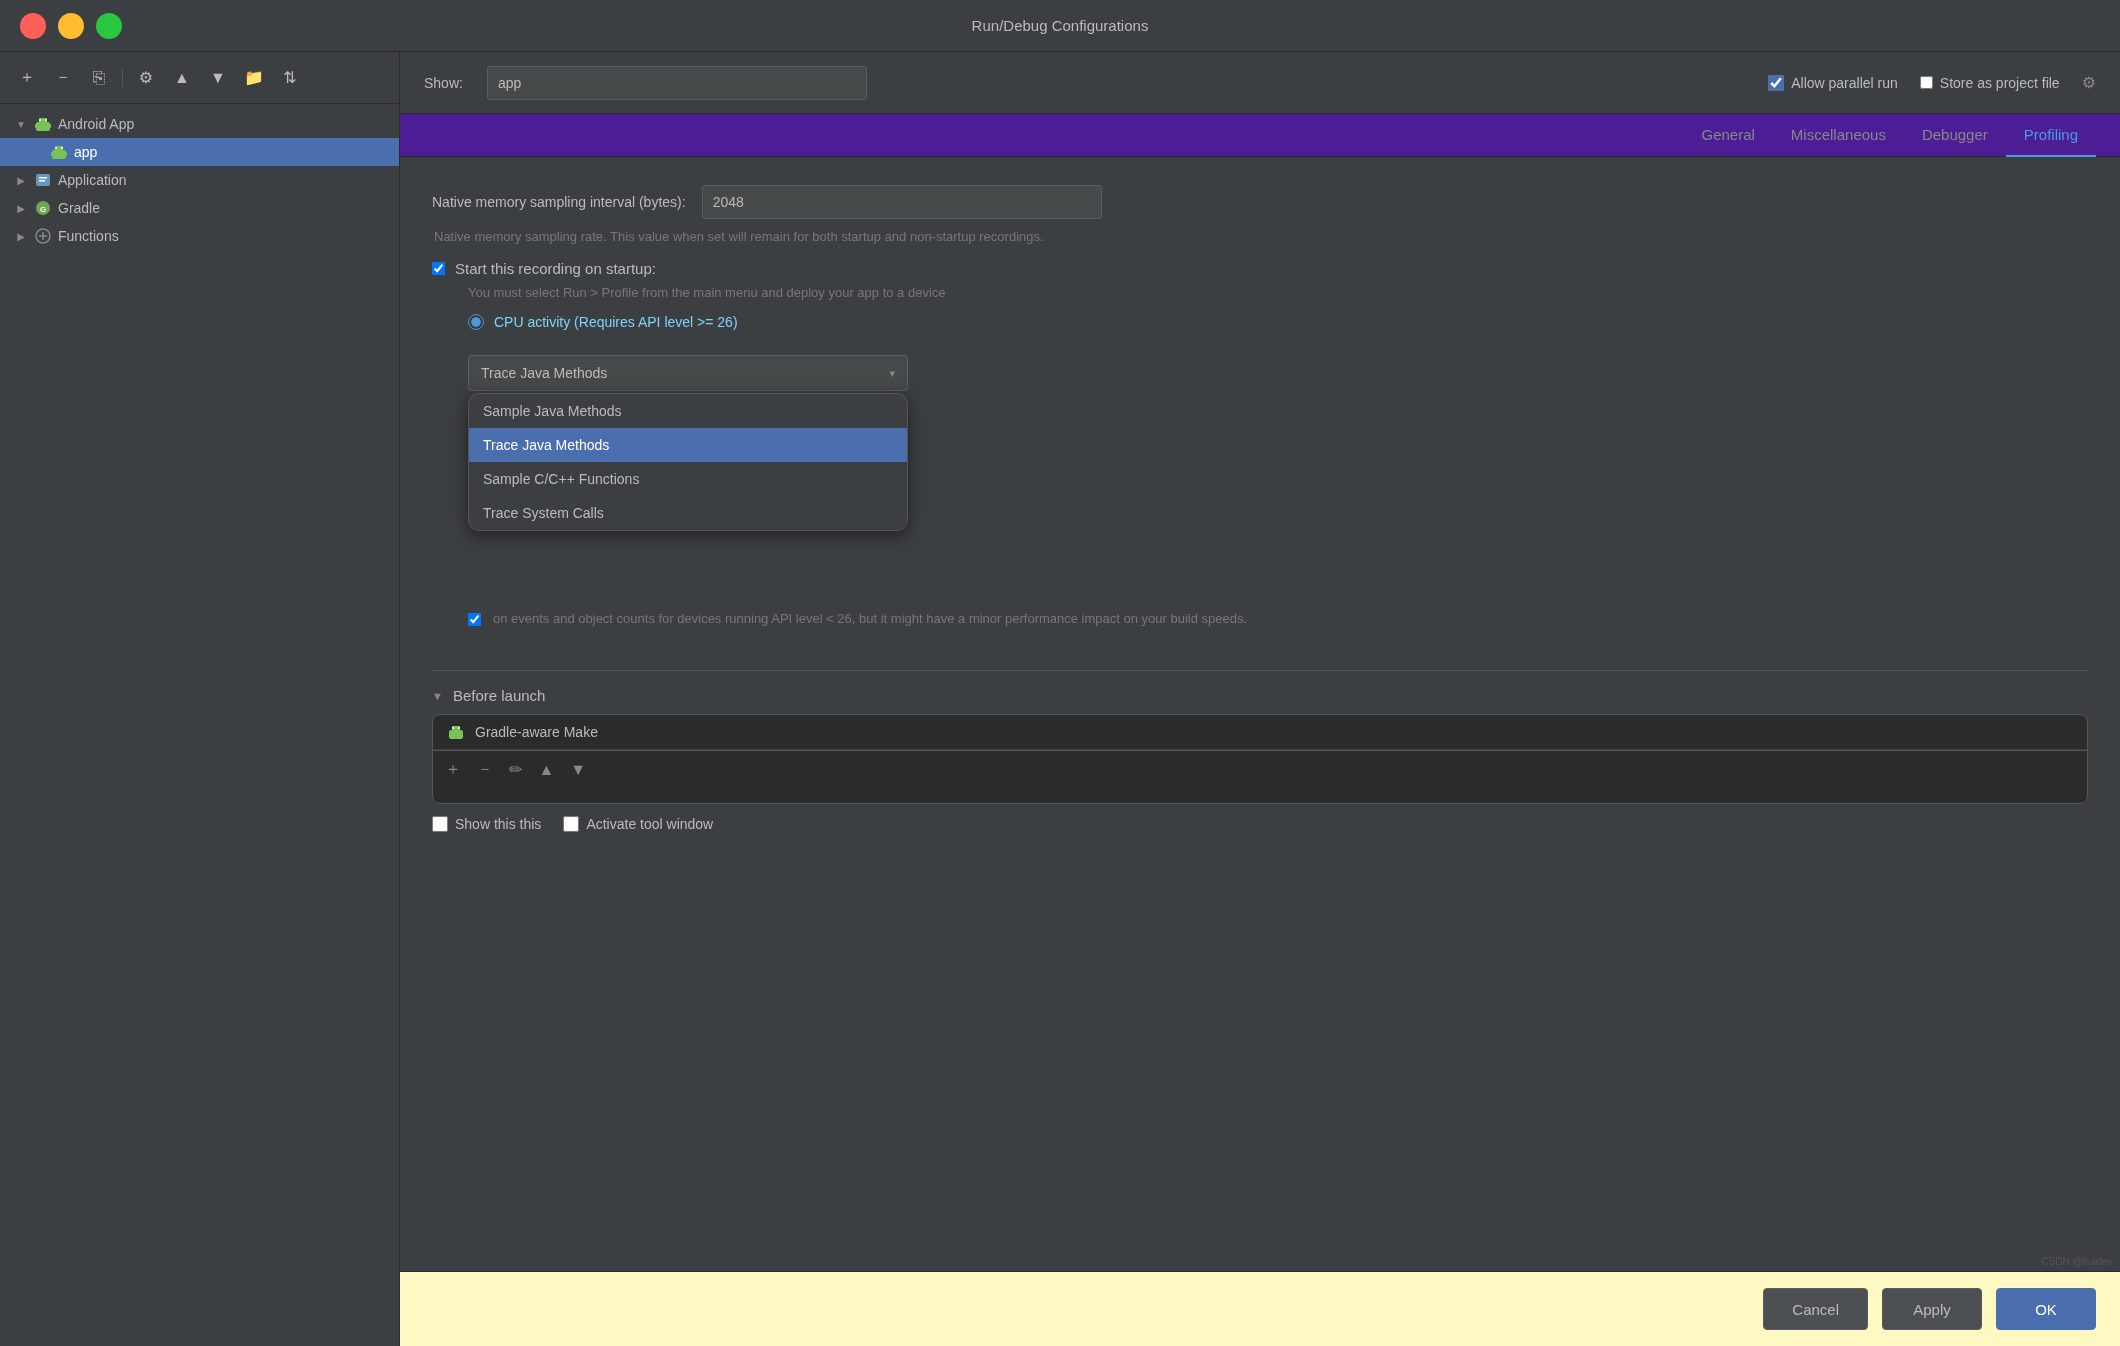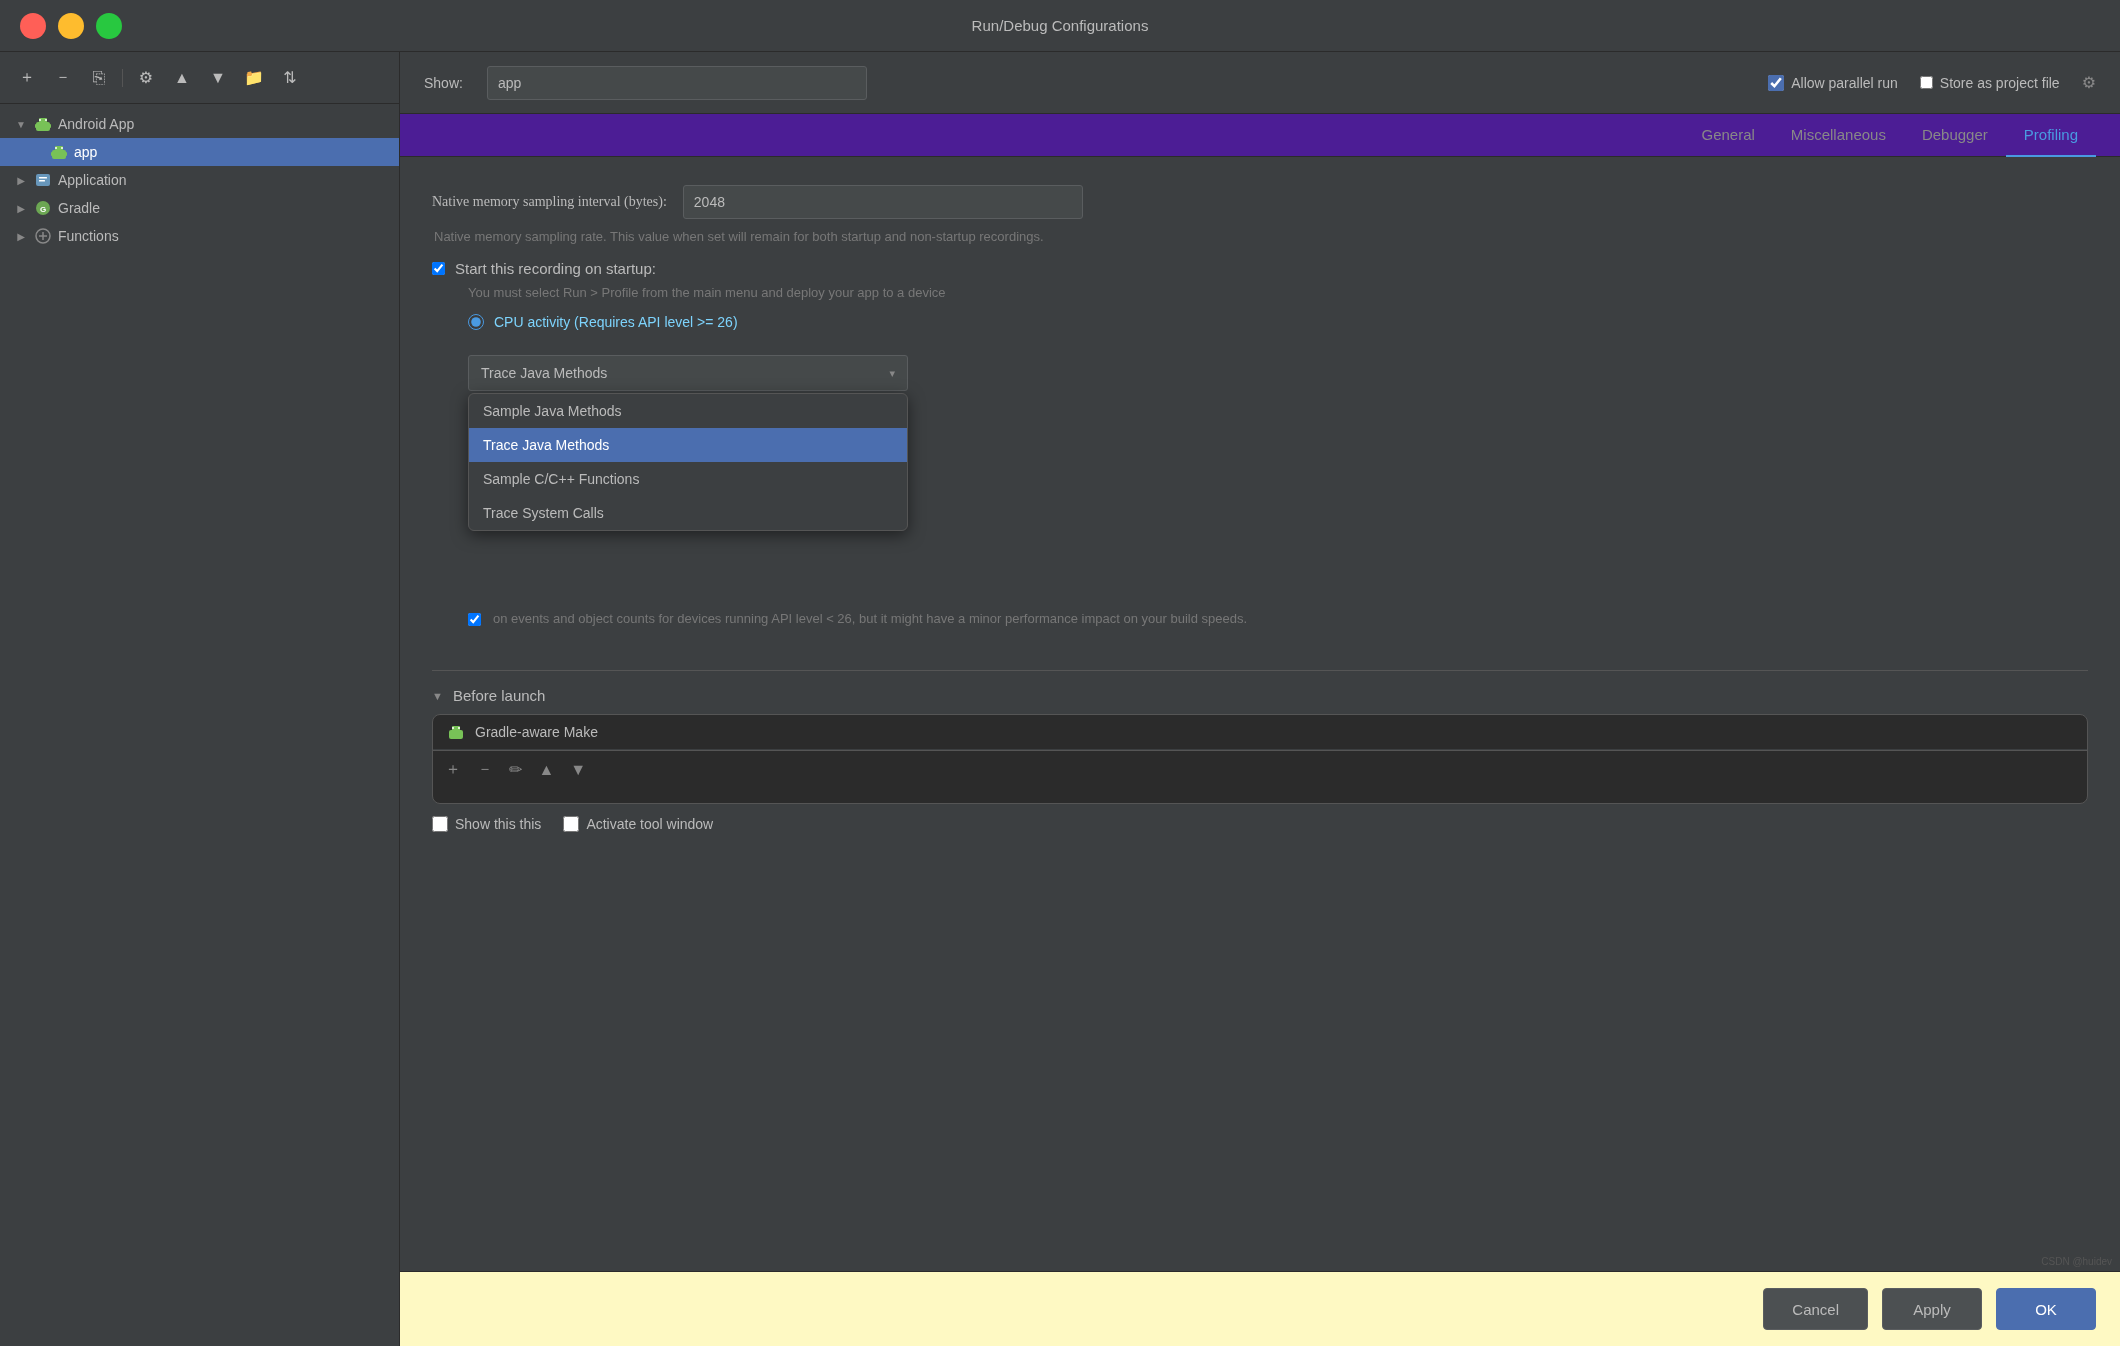--- a/index.html
+++ b/index.html
@@ -205,21 +205,20 @@
 
     .field-row {
       display: flex;
       align-items: center;
       margin-bottom: 10px;
       gap: 16px;
     }
     .field-label {
       font-size: 14px;
       color: #bbbbbb;
-      font-family: Liberation Serif, serif;
     }
     .field-input {
       background: #45494a;
       border: 1px solid #5a5d5f;
       border-radius: 3px;
       color: #bbbbbb;
       padding: 5px 10px;
       font-size: 14px;
       width: 400px;
       height: 34px;
@@ -290,21 +289,21 @@
     }
 
     
     .dropdown-menu {
       position: absolute;
       top: 38px;
       left: 0;
       width: 100%;
       background: #3c3f41;
       border: 1px solid #555;
-      border-radius: 6px;
+      border-radius: 11px;
       z-index: 100;
       box-shadow: 0 4px 16px rgba(0,0,0,0.5);
     }
     .dropdown-item {
       padding: 9px 14px;
       font-size: 14px;
       color: #bbbbbb;
       cursor: pointer;
     }
     .dropdown-item.selected {

